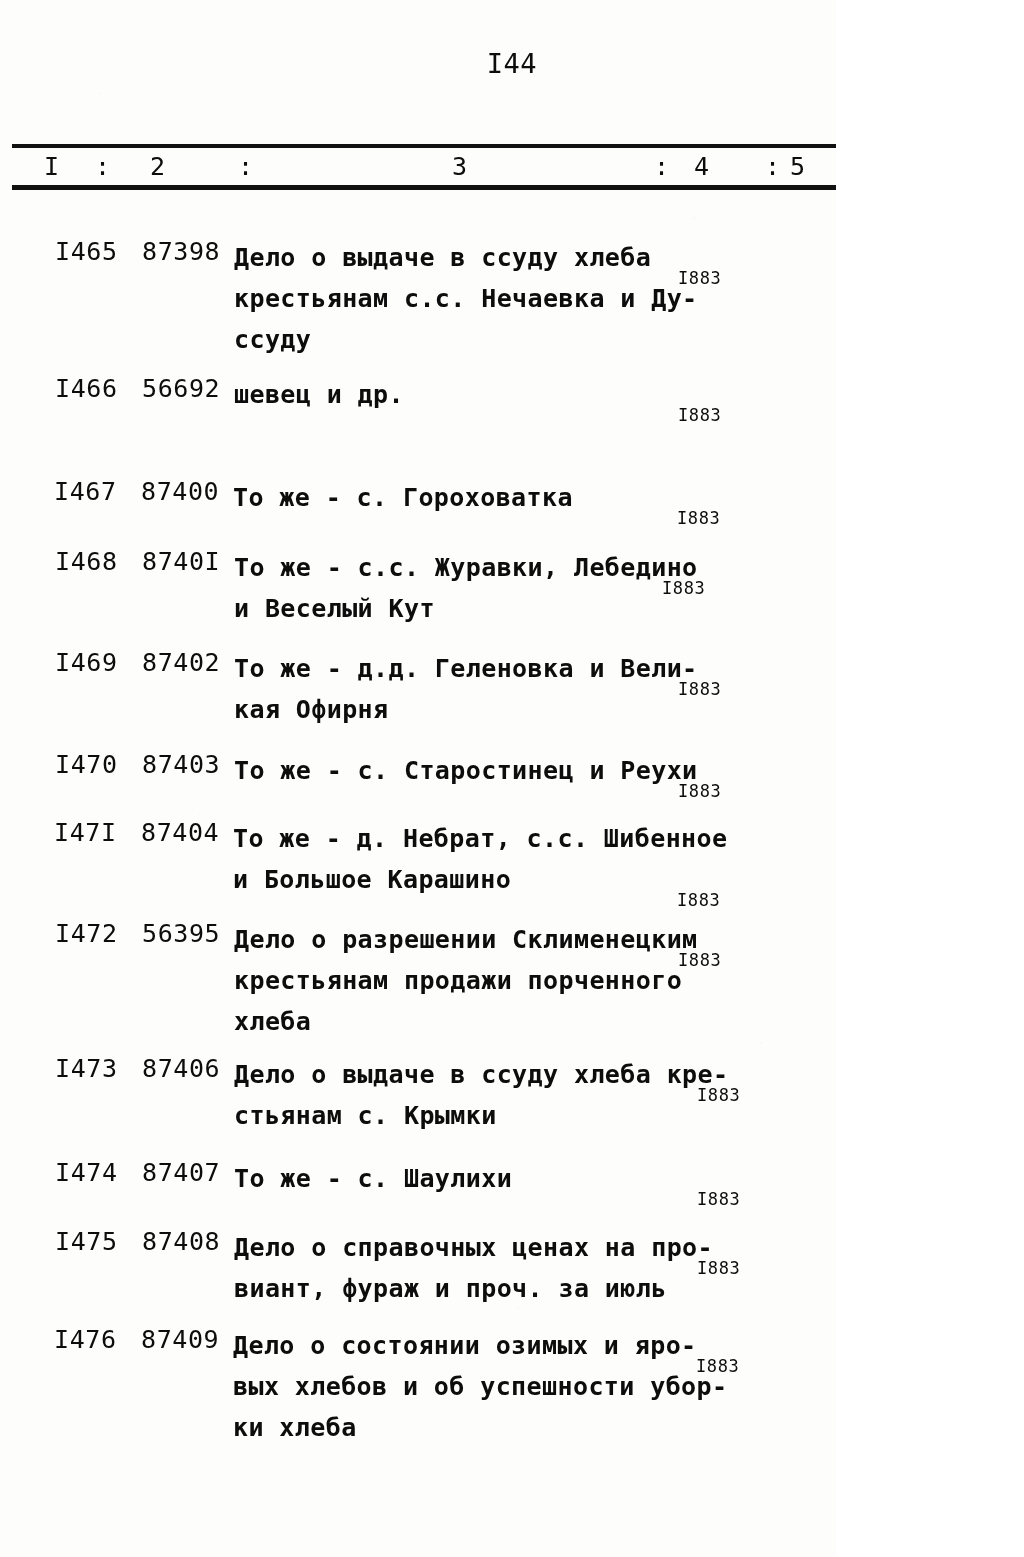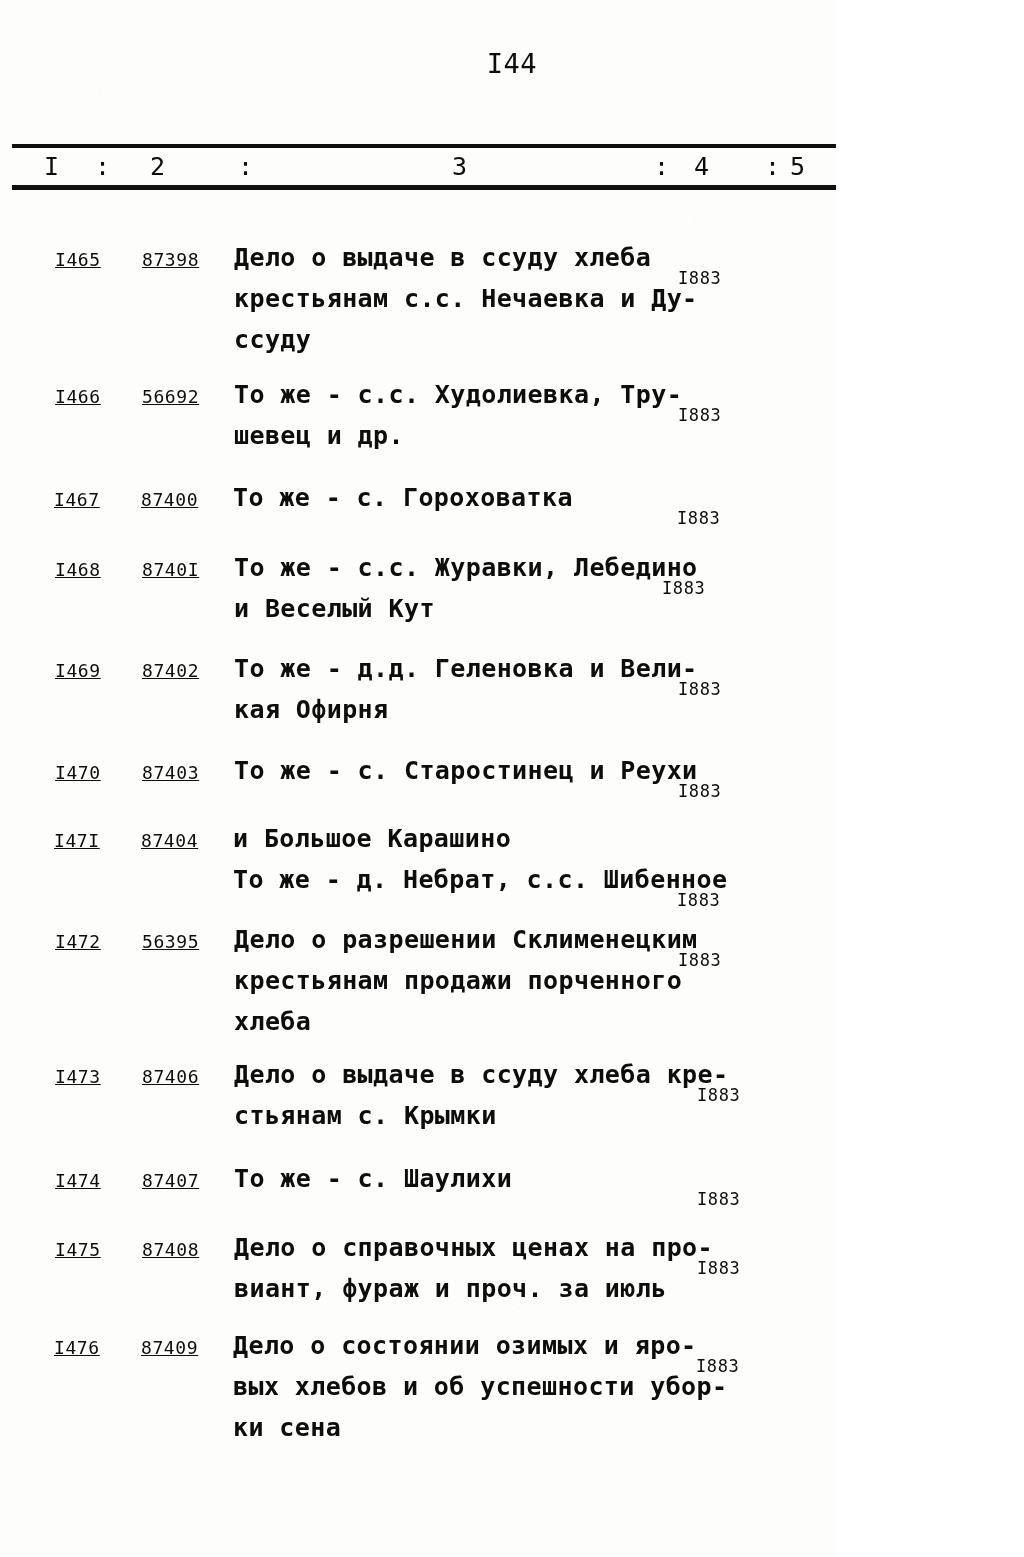--- a/index.html
+++ b/index.html
@@ -84,25 +84,24 @@
 
   .entry {
     position: absolute;
     left: 0;
     width: 1024px;
   }
 
   .entry .num,
   .entry .file {
     position: absolute;
-    top: 12px;
-    font-size: 18px;
+    top: 0;
+    font-size: 25px;
     letter-spacing: 0.6px;
     white-space: nowrap;
-    text-decoration: underline;
   }
   .entry .num  { left: 55px; }
   .entry .file { left: 142px; }
 
   .entry .desc {
     position: absolute;
     left: 234px;
     top: 0;
     width: 470px;
     font-size: 25px;
@@ -159,21 +158,20 @@
           <span class="line">Дело о выдаче в ссуду хлеба</span>
           <span class="line">крестьянам с.с. Нечаевка и Ду-</span>
           <span class="line">ссуду</span>
         </div>
         <span class="year" style="left: 678px; top: 0px;">I883</span>
       </div>
       <div class="entry " style="top: 374px;">
         <span class="num">I466</span>
         <span class="file">56692</span>
         <div class="desc">
-          <span class="line">То же - с.с. Худолиевка, Тру-</span>
           <span class="line">шевец и др.</span>
         </div>
         <span class="year" style="left: 678px; top: 0px;">I883</span>
       </div>
       <div class="entry jit-c" style="top: 477px;">
         <span class="num">I467</span>
         <span class="file">87400</span>
         <div class="desc">
           <span class="line">То же - с. Гороховатка</span>
         </div>
@@ -202,22 +200,22 @@
         <span class="file">87403</span>
         <div class="desc">
           <span class="line">То же - с. Старостинец и Реухи</span>
         </div>
         <span class="year" style="left: 678px; top: 0px;">I883</span>
       </div>
       <div class="entry jit-c" style="top: 818px;">
         <span class="num">I47I</span>
         <span class="file">87404</span>
         <div class="desc">
+          <span class="line">То же - д. Небрат, с.с. Шибенное</span>
           <span class="line">и Большое Карашино</span>
-          <span class="line">То же - д. Небрат, с.с. Шибенное</span>
         </div>
         <span class="year" style="left: 678px; top: 41px;">I883</span>
       </div>
       <div class="entry " style="top: 919px;">
         <span class="num">I472</span>
         <span class="file">56395</span>
         <div class="desc">
           <span class="line">Дело о разрешении Склименецким</span>
           <span class="line">крестьянам продажи порченного</span>
           <span class="line">хлеба</span>
@@ -249,19 +247,19 @@
           <span class="line">виант, фураж и проч. за июль</span>
         </div>
         <span class="year" style="left: 697px; top: 0px;">I883</span>
       </div>
       <div class="entry jit-c" style="top: 1325px;">
         <span class="num">I476</span>
         <span class="file">87409</span>
         <div class="desc">
           <span class="line">Дело о состоянии озимых и яро-</span>
           <span class="line">вых хлебов и об успешности убор-</span>
-          <span class="line">ки сена</span>
+          <span class="line">ки хлеба</span>
         </div>
         <span class="year" style="left: 697px; top: 0px;">I883</span>
       </div>
     </div>
 
 </div>
 
 </body></html>

